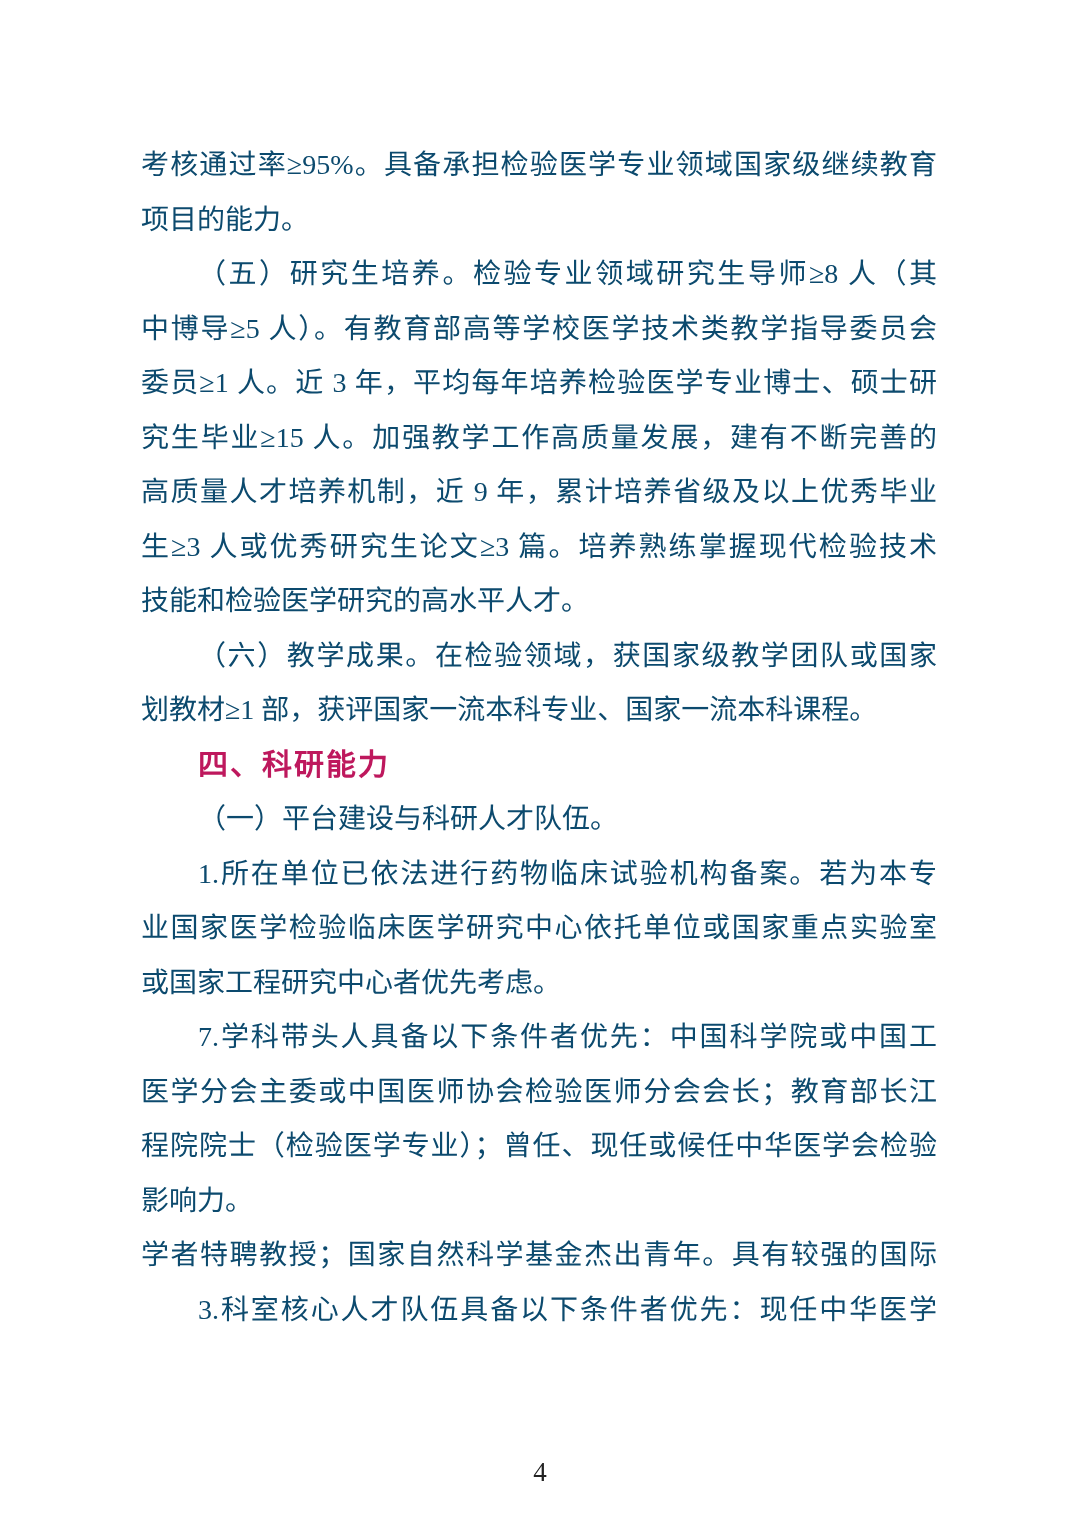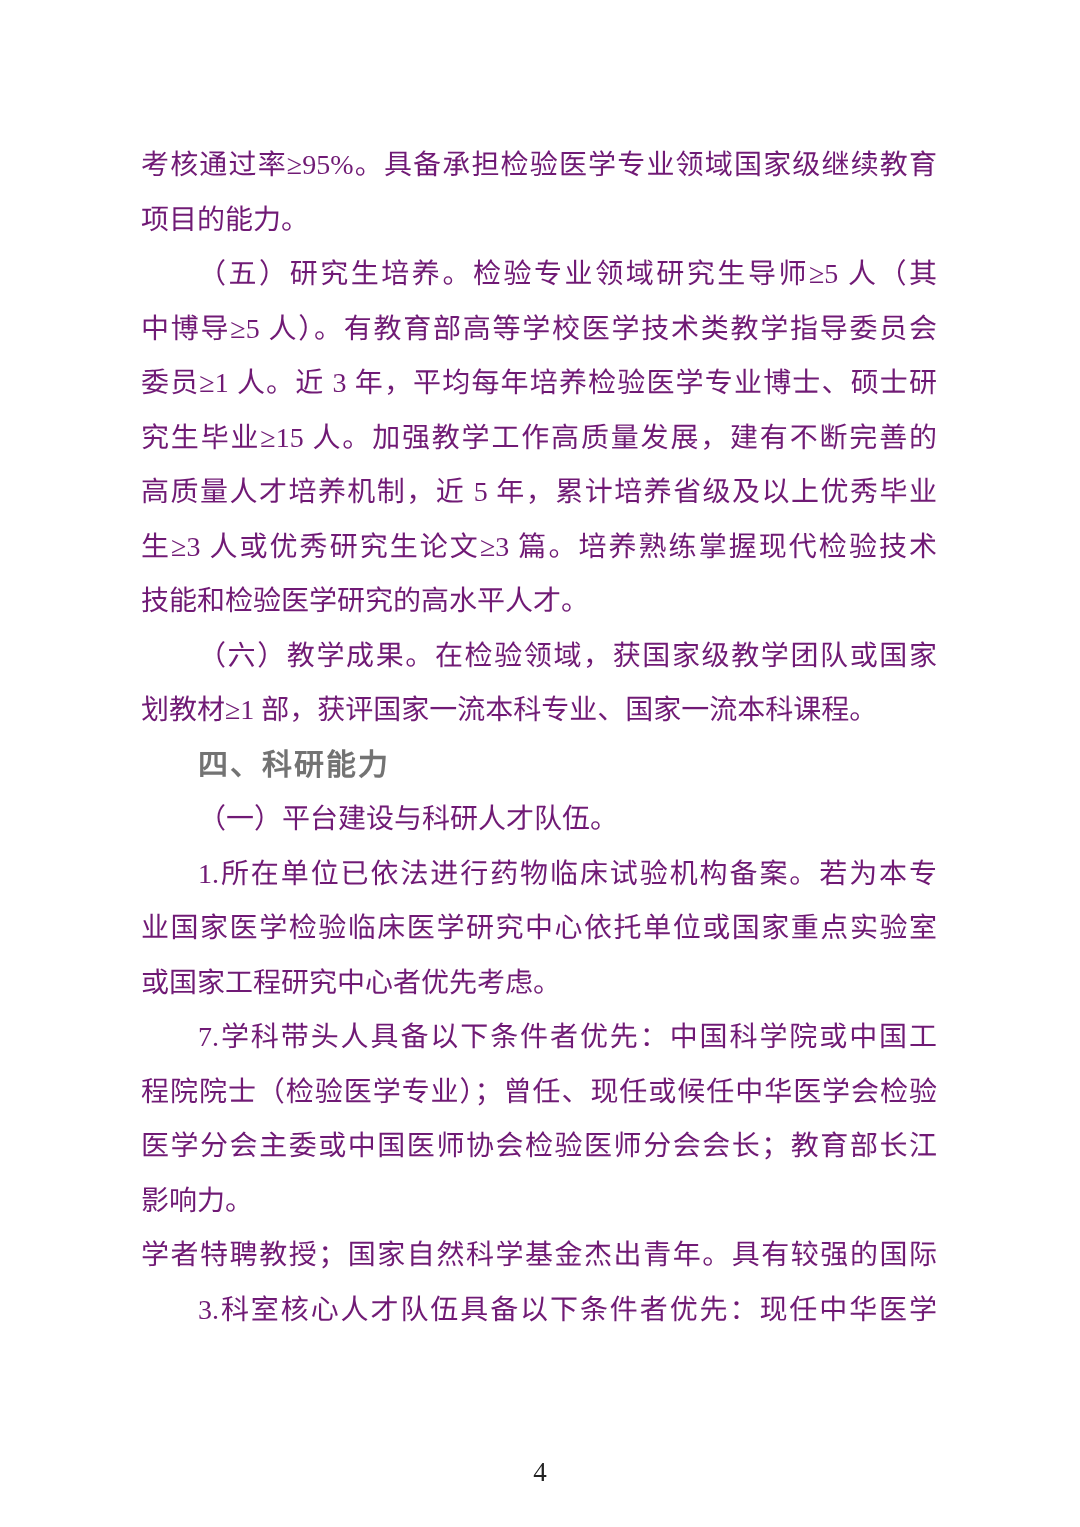--- a/index.html
+++ b/index.html
@@ -18,38 +18,38 @@
     position: absolute;
     left: 141px;
     top: 138px;
     width: 796px;
   }
   .ln {
     height: 54.5px;
     line-height: 54.5px;
     font-size: 28px;
     font-family: "Liberation Serif", "DejaVu Serif", serif;
-    color: #701a75;
+    color: #0c4a6e;
     text-align: justify;
     text-justify: inter-character;
     text-align-last: left;
     white-space: normal;
     overflow: hidden;
   }
   .just {
     text-align-last: justify;
   }
   .ind {
     text-indent: 57px;
   }
   .heading {
     font-family: "Liberation Sans", "DejaVu Sans", sans-serif;
     font-weight: 700;
     font-size: 30px;
-    color: #737373;
+    color: #be185d;
     letter-spacing: 2px;
   }
   .pagenum {
     position: absolute;
     top: 1452px;
     left: 0;
     width: 100%;
     text-align: center;
     font-size: 27px;
     line-height: 40px;
@@ -57,35 +57,35 @@
     color: #222222;
   }
 </style>
 </head>
 <body>
 
 <div class="page">
   <div class="textblock">
     <div class="ln just">考核通过率≥95%。具备承担检验医学专业领域国家级继续教育</div>
     <div class="ln">项目的能力。</div>
-    <div class="ln ind just">（五）研究生培养。检验专业领域研究生导师≥5 人（其</div>
+    <div class="ln ind just">（五）研究生培养。检验专业领域研究生导师≥8 人（其</div>
     <div class="ln just">中博导≥5 人）。有教育部高等学校医学技术类教学指导委员会</div>
     <div class="ln just">委员≥1 人。近 3 年，平均每年培养检验医学专业博士、硕士研</div>
     <div class="ln just">究生毕业≥15 人。加强教学工作高质量发展，建有不断完善的</div>
-    <div class="ln just">高质量人才培养机制，近 5 年，累计培养省级及以上优秀毕业</div>
+    <div class="ln just">高质量人才培养机制，近 9 年，累计培养省级及以上优秀毕业</div>
     <div class="ln just">生≥3 人或优秀研究生论文≥3 篇。培养熟练掌握现代检验技术</div>
     <div class="ln">技能和检验医学研究的高水平人才。</div>
     <div class="ln ind just">（六）教学成果。在检验领域，获国家级教学团队或国家</div>
     <div class="ln">划教材≥1 部，获评国家一流本科专业、国家一流本科课程。</div>
     <div class="ln ind heading">四、科研能力</div>
     <div class="ln ind">（一）平台建设与科研人才队伍。</div>
     <div class="ln ind just">1.所在单位已依法进行药物临床试验机构备案。若为本专</div>
     <div class="ln just">业国家医学检验临床医学研究中心依托单位或国家重点实验室</div>
     <div class="ln">或国家工程研究中心者优先考虑。</div>
     <div class="ln ind just">7.学科带头人具备以下条件者优先：中国科学院或中国工</div>
+    <div class="ln just">医学分会主委或中国医师协会检验医师分会会长；教育部长江</div>
     <div class="ln just">程院院士（检验医学专业）；曾任、现任或候任中华医学会检验</div>
-    <div class="ln just">医学分会主委或中国医师协会检验医师分会会长；教育部长江</div>
     <div class="ln">影响力。</div>
     <div class="ln just">学者特聘教授；国家自然科学基金杰出青年。具有较强的国际</div>
     <div class="ln ind just">3.科室核心人才队伍具备以下条件者优先：现任中华医学</div>
   </div>
   <div class="pagenum">4</div>
 </div>
 
 </body></html>

